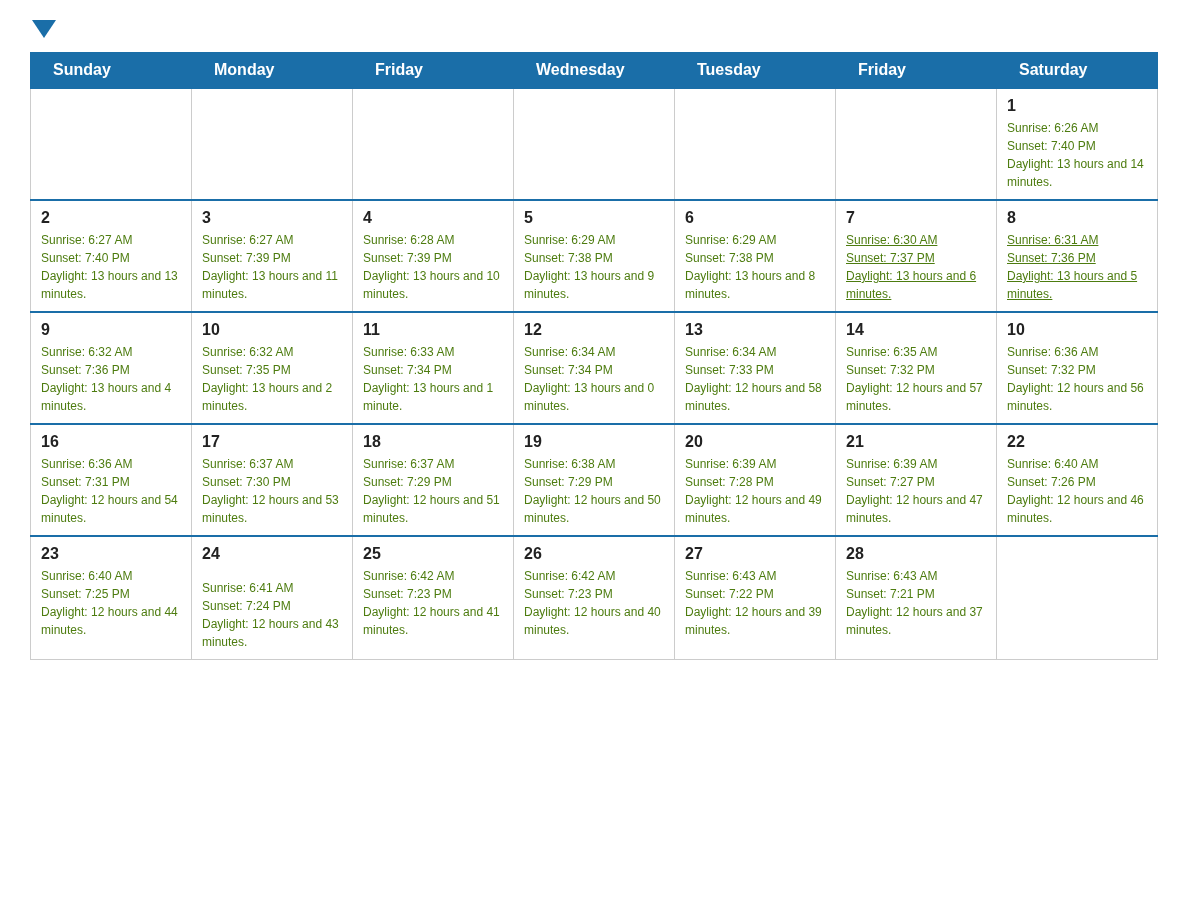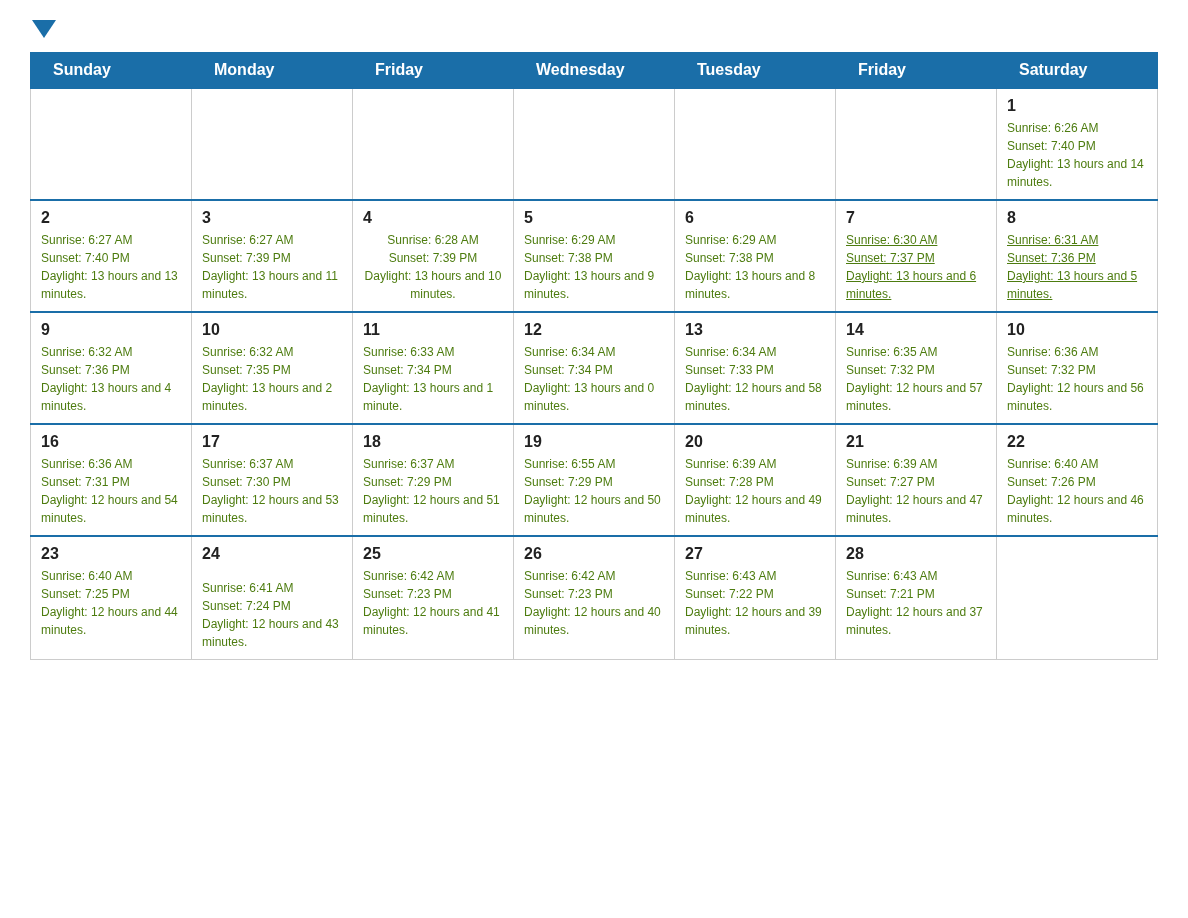--- a/index.html
+++ b/index.html
@@ -152,21 +152,21 @@
 Daylight: 13 hours and 13 minutes.</div>
         </td>
         <td>
           <span class="day-number">3</span>
           <div class="day-info" style="white-space: pre-line;">Sunrise: 6:27 AM
 Sunset: 7:39 PM
 Daylight: 13 hours and 11 minutes.</div>
         </td>
         <td>
           <span class="day-number">4</span>
-          <div class="day-info" style="white-space: pre-line; text-align: center;">Sunrise: 6:28 AM
+          <div class="day-info" style="white-space: pre-line;">Sunrise: 6:28 AM
 Sunset: 7:39 PM
 Daylight: 13 hours and 10 minutes.</div>
         </td>
         <td>
           <span class="day-number">5</span>
           <div class="day-info" style="white-space: pre-line;">Sunrise: 6:29 AM
 Sunset: 7:38 PM
 Daylight: 13 hours and 9 minutes.</div>
         </td>
         <td>
@@ -246,21 +246,21 @@
 Daylight: 12 hours and 53 minutes.</div>
         </td>
         <td>
           <span class="day-number">18</span>
           <div class="day-info" style="white-space: pre-line;">Sunrise: 6:37 AM
 Sunset: 7:29 PM
 Daylight: 12 hours and 51 minutes.</div>
         </td>
         <td>
           <span class="day-number">19</span>
-          <div class="day-info" style="white-space: pre-line;">Sunrise: 6:55 AM
+          <div class="day-info" style="white-space: pre-line;">Sunrise: 6:38 AM
 Sunset: 7:29 PM
 Daylight: 12 hours and 50 minutes.</div>
         </td>
         <td>
           <span class="day-number">20</span>
           <div class="day-info" style="white-space: pre-line;">Sunrise: 6:39 AM
 Sunset: 7:28 PM
 Daylight: 12 hours and 49 minutes.</div>
         </td>
         <td>

